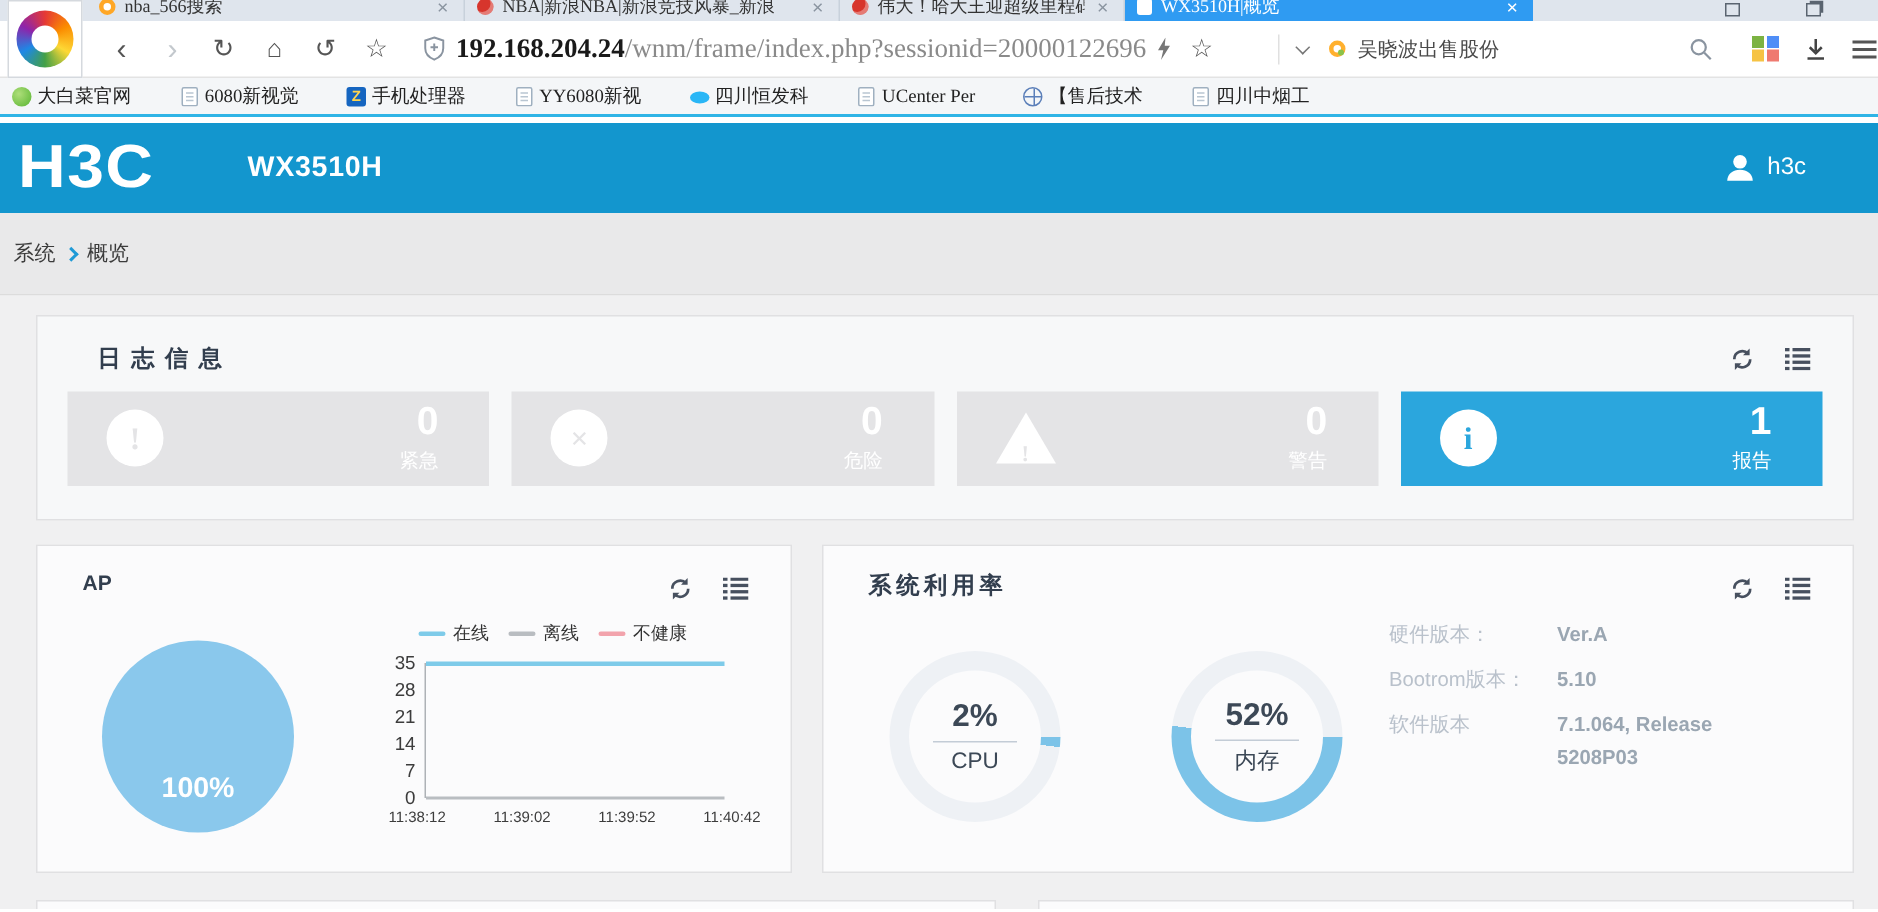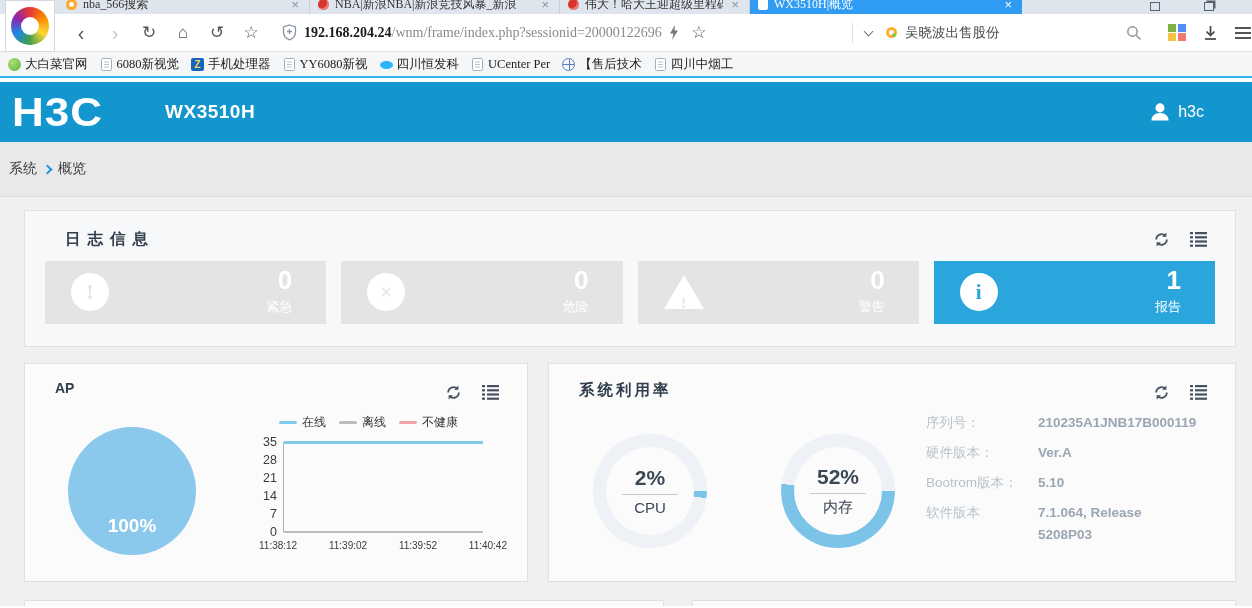--- a/index.html
+++ b/index.html
@@ -20,36 +20,36 @@
   .fav-page { background:#fff; border-radius:2px; width:10px; height:11px; }
   .wincontrols { position:absolute; right:38px; top:2px; display:flex; gap:44px; }
   .wc { width:10px; height:9px; border:1.5px solid #5a6470; background:transparent; }
   .wc.restore { box-shadow:2px -2px 0 -0.5px #5a6470; }
 
   .toolbar { height:38px; background:#fff; border-bottom:1px solid #e3e3e3; display:flex; align-items:center; padding-left:64px; }
   .navbtn { font-size:20px; color:#555; width:26px; text-align:center; cursor:pointer; line-height:1; margin:0 4px; }
   .navbtn.disabled { color:#c3c8cd; }
   .navbtn.small { font-size:17px; }
   .addressbar { display:flex; align-items:center; margin-left:14px; width:560px; gap:7px; }
-  .url { font-family:"Liberation Serif","DejaVu Serif",serif; font-size:14px; white-space:nowrap; overflow:hidden; }
+  .url { font-family:"Liberation Serif","DejaVu Serif",serif; font-size:18px; white-space:nowrap; overflow:hidden; }
   .url-host { color:#1a1a1a; font-weight:bold; }
   .url-path { color:#8a8a8a; }
   .sepline { width:1px; height:20px; background:#e0e0e0; margin:0 10px; }
   .css-chev { width:7px; height:7px; border-right:1.6px solid #777; border-bottom:1.6px solid #777; transform:rotate(45deg); margin:-3px 8px 0 2px; }
   .searchbox { display:flex; align-items:center; width:268px; gap:8px; padding:0 6px; }
   .engine { width:11px; height:11px; border-radius:50%; border:3px solid #ffb02e; position:relative; flex:0 0 auto; }
   .engine::after { content:""; position:absolute; right:-2px; bottom:-2px; width:4px; height:4px; border-radius:50%; background:#8bc34a; }
   .query { font-family:"Liberation Serif","DejaVu Serif",serif; font-size:13.5px; color:#4a4a4a; flex:1; white-space:nowrap; overflow:hidden; }
   .gridicon { display:grid; grid-template-columns:8px 8px; grid-template-rows:8px 8px; gap:1.5px; margin:0 16px 0 20px; }
   .gridicon i { display:block; }
   .gi1{background:#7cb342;} .gi2{background:#4f8ef7;} .gi3{background:#f6c344;} .gi4{background:#ef7a70;}
   .hamb { width:16px; height:12px; border-top:2px solid #555; border-bottom:2px solid #555; position:relative; margin-left:16px; flex:0 0 auto; }
   .hamb::after { content:""; position:absolute; left:0; right:0; top:3px; height:2px; background:#555; }
 
-  .bookmarks { height:26px; background:#f4f6f8; border-bottom:2px solid #2fb4e6; display:flex; align-items:center; padding-left:8px; gap:12px; }
+  .bookmarks { height:26px; background:#f4f6f8; border-bottom:2px solid #2fb4e6; display:flex; align-items:center; padding-left:8px; gap:32px; }
   .bm { display:flex; align-items:center; gap:4px; cursor:pointer; }
   .bm-label { font-family:"Liberation Serif","DejaVu Serif",serif; font-size:12.5px; color:#222; white-space:nowrap; }
   .bmicon { width:13px; height:13px; flex:0 0 auto; }
   .bm-green { border-radius:50%; background:radial-gradient(circle at 35% 35%, #aede7a, #58b531); }
   .bm-phone { background:#1565c0; color:#ffd54f; font-size:10px; font-weight:bold; text-align:center; line-height:13px; border-radius:2px; }
   .bm-dot { background:#29b6f6; height:8px; margin-top:2px; border-radius:50% / 50%; }
   .bm-globe { border-radius:50%; border:1.5px solid #5b7fb9; position:relative; }
   .bm-globe::before { content:""; position:absolute; left:50%; top:0; bottom:0; width:1px; background:#5b7fb9; }
   .bm-globe::after { content:""; position:absolute; top:50%; left:0; right:0; height:1px; background:#5b7fb9; }
   .gap4 { height:4px; background:#fff; }
@@ -448,24 +448,20 @@
       <div class="donut g2" style="--p: 52;">
         <div class="donut-center">
           <span class="g-val">52%</span>
           <span class="g-div"></span>
           <span class="g-label">内存</span>
         </div>
       </div>
 
       <div class="infolist">
         <div class="inforow">
-          <span class="info-label">序列号：</span>
-          <span class="info-value">210235A1JNB17B000119</span>
-        </div>
-        <div class="inforow">
           <span class="info-label">硬件版本：</span>
           <span class="info-value">Ver.A</span>
         </div>
         <div class="inforow">
           <span class="info-label">Bootrom版本：</span>
           <span class="info-value">5.10</span>
         </div>
         <div class="inforow">
           <span class="info-label">软件版本</span>
           <span class="info-value" style="max-width:160px">7.1.064, Release 5208P03</span>

